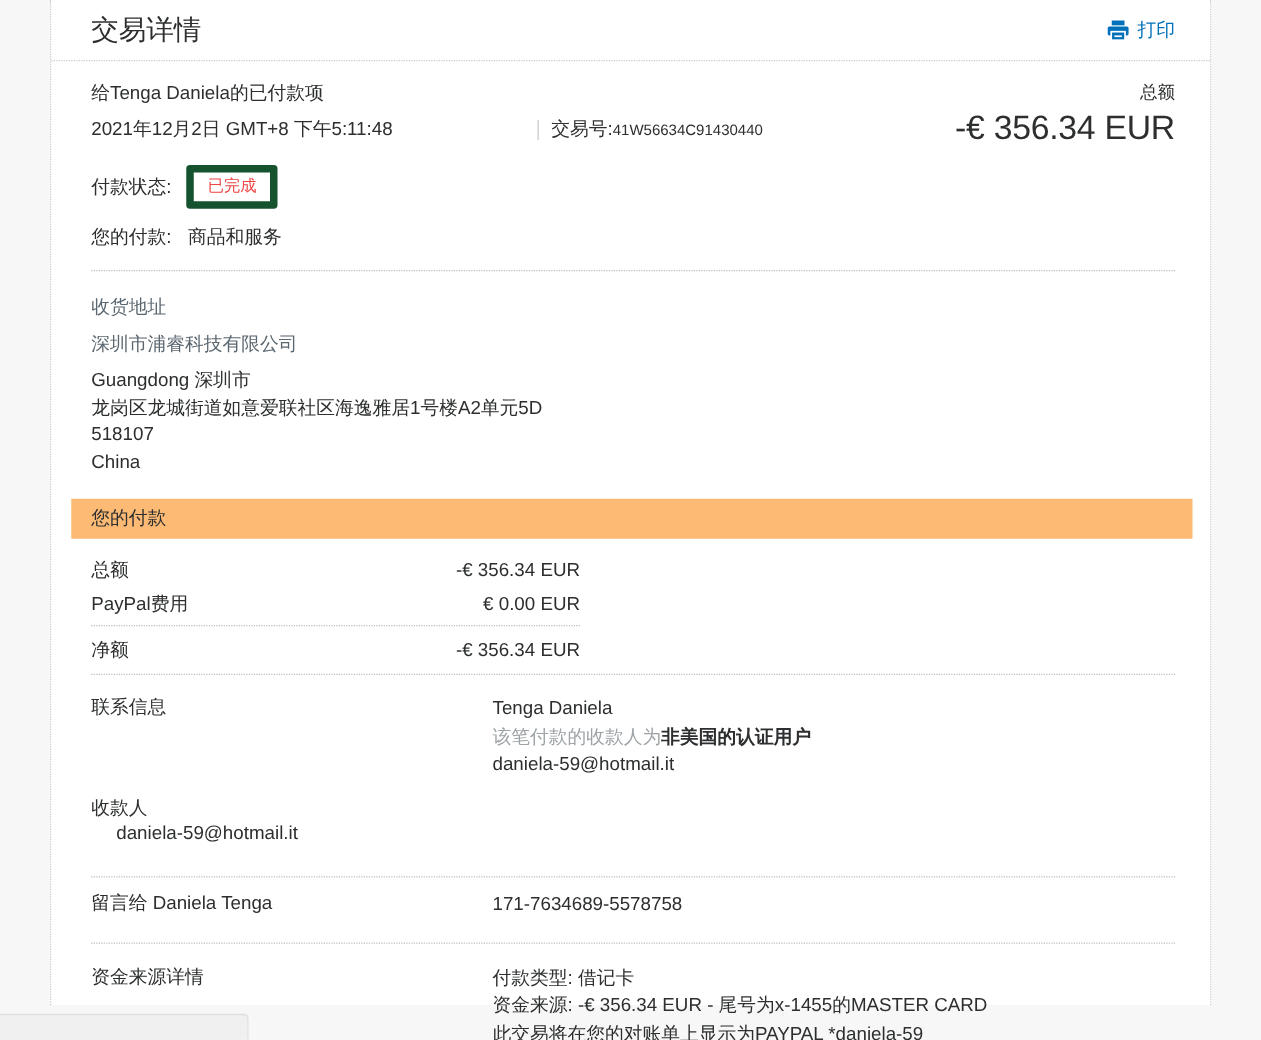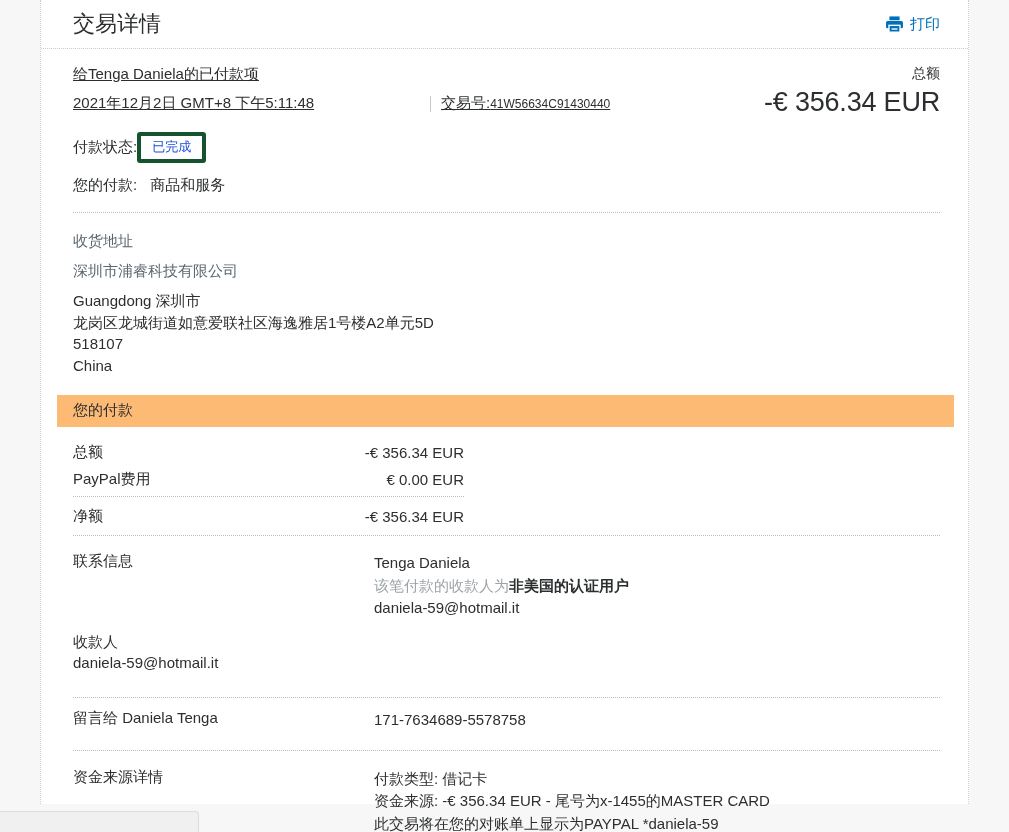--- a/index.html
+++ b/index.html
@@ -25,34 +25,34 @@
     border-bottom: 1px dotted #c9cbcd;
   }
   .page-title { font-size: 22px; font-weight: 400; color: #2c2e2f; }
   .print-link {
     margin-left: auto; display: flex; align-items: center; gap: 7px;
     color: #0070ba; font-size: 15px; cursor: pointer; text-decoration: none; justify-content: center;
   }
   
   .content { padding: 16px 28px 0 32px; }
   .summary-top { display: flex; }
-  .summary-left { flex: 1; text-decoration: underline; }
+  .summary-left { flex: 1; }
   .payment-to { font-size: 15px; }
   .date-row { display: flex; align-items: center; margin-top: 10px; }
   .date { width: 357px; font-size: 15px; }
   .vsep { width: 1px; height: 16px; background: #c5c8ca; margin-right: 10px; }
   .txn-label { font-size: 15px; }
   .txn-id { font-size: 12px; margin-left: 0; }
   .summary-right { display: flex; flex-direction: column; align-items: flex-end; }
   .total-caption { font-size: 14px; }
   .big-amount { font-size: 27px; margin-top: 4px; letter-spacing: -0.2px; }
   .status-row { display: flex; align-items: center; margin-top: 14px; font-size: 15px; }
   .status-badge {
-    display: inline-block;
-    border: 4px solid #14532d; color: #1d4ed8;
+    margin-left: 12px; display: inline-block;
+    border: 6px solid #14532d; color: #ef4444;
     font-size: 13px; padding: 2px 11px 3px; border-radius: 3px; background: #fff;
   }
   .type-row { margin-top: 13px; font-size: 15px; }
   .type-row .value { margin-left: 9px; }
   hr.dotted { border: 0; border-top: 1px dotted #bcbec0; }
   .hr-full { margin-top: 17px; }
   
   .ship-heading { margin-top: 19px; font-size: 15px; color: #5b6770; }
   .ship-company { margin-top: 11px; font-size: 15px; color: #5b6770; }
   .ship-lines { margin-top: 9px; font-size: 15px; line-height: 21.5px; color: #2c2e2f; }
@@ -73,21 +73,21 @@
   .pay-row {
     display: flex; justify-content: space-between; align-items: center;
     height: 27px; font-size: 15px;
   }
   .pay-divider { margin: 3px 0 5px; }
   .pay-row.net { height: 28px; }
   .hr-after-table { margin-top: 5px; }
   
   .detail { display: flex; font-size: 15px; }
   .dlabel { width: 301px; flex-shrink: 0; }
-  .dvalue { line-height: 22.5px; }
+  .dvalue { line-height: 22.5px; margin-left: 20px; }
   .gray-note { color: #9da3a6; }
   .bold-note { font-weight: 700; color: #2c2e2f; }
   .mt16 { margin-top: 16px; }
   .mt13 { margin-top: 13px; flex-direction: column; }
   .mt23 { margin-top: 23px; }
   .mt11 { margin-top: 11px; }
   .mt18 { margin-top: 18px; }
   .mt17 { margin-top: 17px; }
   
   .status-tooltip {

